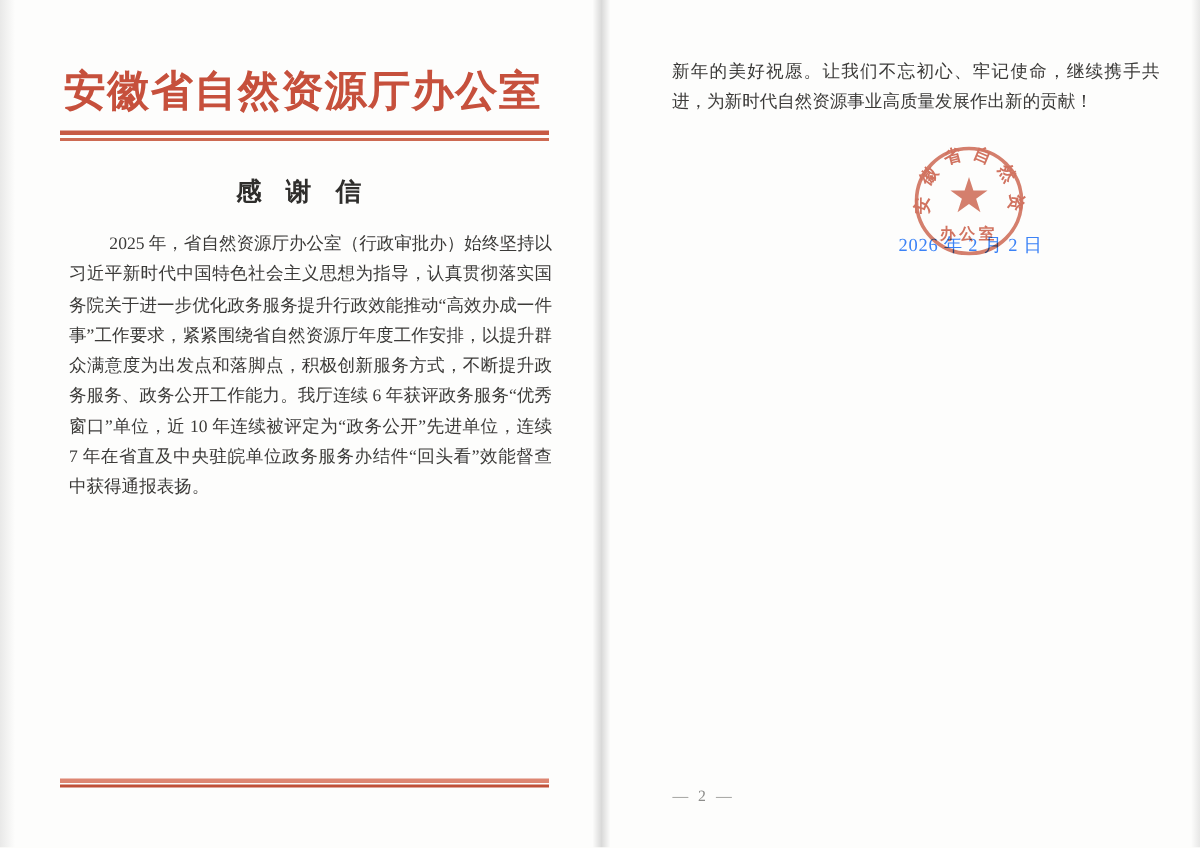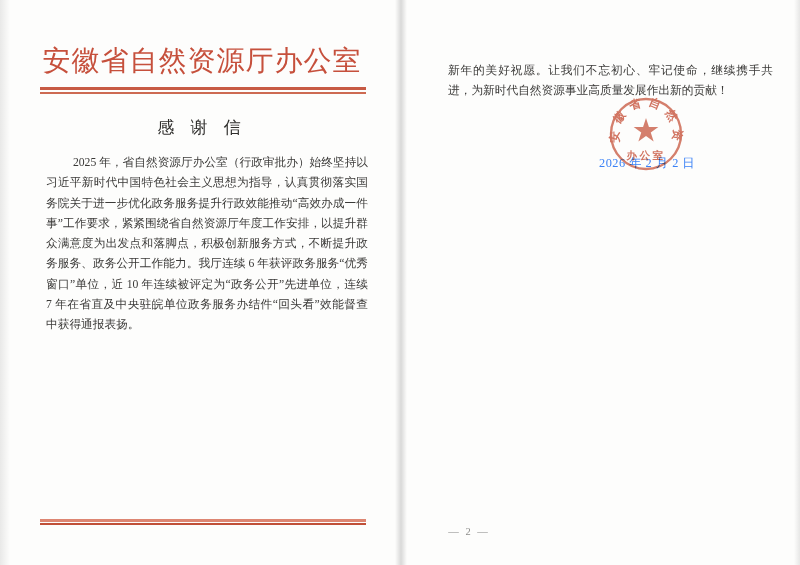--- a/index.html
+++ b/index.html
@@ -27,35 +27,35 @@
     position: absolute; left: 395px; top: 0; width: 12px; height: 565px;
     background: linear-gradient(to right, rgba(0,0,0,0), rgba(150,150,150,0.35) 50%, rgba(0,0,0,0));
   }
   
   .page-left {
     position: absolute; left: 0; top: 0; width: 401px; height: 565px;
   }
   .letterhead {
     position: absolute; left: 38px; top: 42px; width: 328px;
     text-align: center;
-    font-size: 28px; font-weight: normal;
+    font-size: 28px; font-weight: bold;
     letter-spacing: 1px;
     color: #c6503c;
     white-space: nowrap;
   }
   .head-rule {
     position: absolute; left: 40px; top: 87px; width: 326px;
   }
   .head-rule .thick { height: 3px; background: #c75a44; }
   .head-rule .gap   { height: 2px; }
   .head-rule .thin  { height: 1.5px; background: #cd6a52; }
   .letter-title {
     position: absolute; left: 38px; top: 116px; width: 328px;
     text-align: center;
-    font-size: 17px; font-weight: normal;
+    font-size: 17px; font-weight: bold;
     letter-spacing: 6px;
     color: #2f2e2c;
   }
   .body-block {
     position: absolute; left: 46px; top: 153px; width: 322px;
     font-size: 11.7px;
     line-height: 20.3px;
     color: #3b3a38;
     text-align: justify;
   }
@@ -65,21 +65,21 @@
     position: absolute; left: 40px; top: 519px; width: 326px;
   }
   .foot-rule .thick { height: 3px; background: #dd8672; }
   .foot-rule .gap   { height: 1px; }
   .foot-rule .thin  { height: 1.5px; background: #c05038; }
   
   .page-right {
     position: absolute; left: 401px; top: 0; width: 399px; height: 565px;
   }
   .continuation {
-    position: absolute; left: 47px; top: 61px; width: 325px;
+    position: absolute; left: 47px; top: 38px; width: 325px;
     font-size: 11.7px;
     line-height: 20.3px;
     color: #3b3a38;
     text-align: justify;
     margin: 0;
   }
   .seal {
     position: absolute; left: 207px; top: 96px; width: 76px; height: 76px;
     mix-blend-mode: multiply;
     opacity: 0.85;

